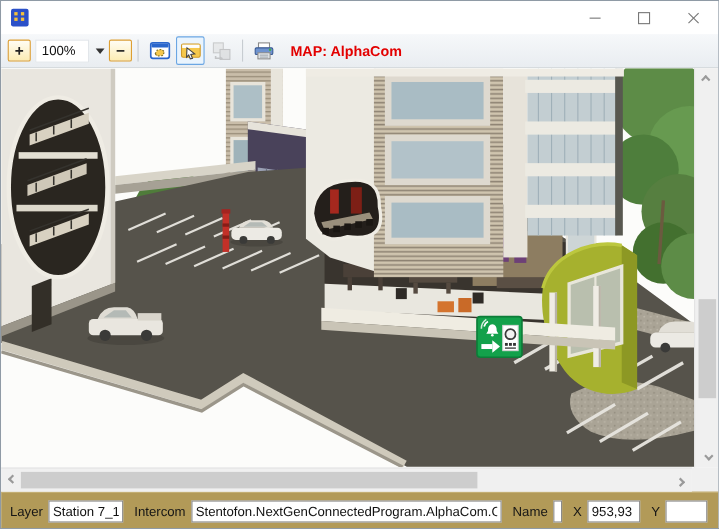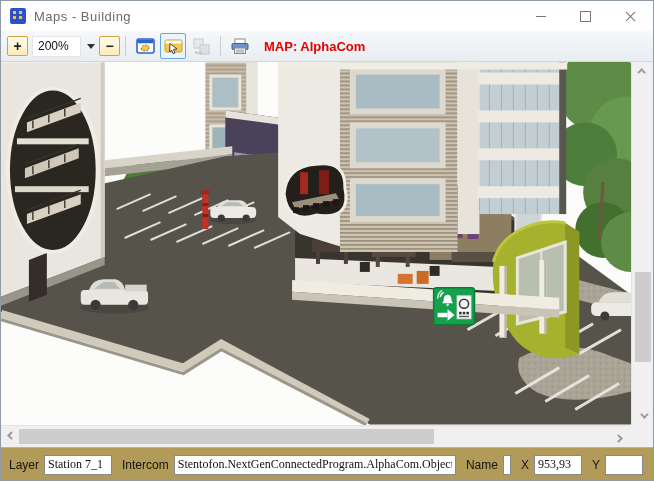--- a/index.html
+++ b/index.html
@@ -51,53 +51,52 @@
   .chev.down{transform:rotate(225deg) translateY(2px);}
   .chev.left{transform:rotate(-45deg) translateX(2px);}
   .chev.right{transform:rotate(135deg) translateX(2px);}
   .v-thumb{position:absolute;left:3px;right:2px;top:210px;height:90px;background:#cdcdcd;}
   .h-thumb{position:absolute;top:3px;bottom:3px;left:18px;width:415px;background:#cdcdcd;}
   
   .statusbar{flex:0 0 34px;background:#b29a58;display:flex;align-items:center;padding-left:8px;
              overflow:hidden;white-space:nowrap;border-top:1px solid #c8b37a;box-sizing:border-box;}
   .sb-label{font-size:12px;color:#151515;margin-right:5px;}
   .sb-input{height:18px;border:1px solid #8a8a8a;background:#fff;font-size:12px;color:#111;
-            padding:0 3px;margin-right:10px;font-family:Liberation Serif, serif;box-sizing:content-box;}
+            padding:0 3px;margin-right:10px;font-family:Liberation Sans, sans-serif;box-sizing:content-box;}
   .w-name{width:60px;} .w-datatype{width:346px;} .w-layer{width:4px;padding:0 1px;} .w-x{width:40px;} .w-y{width:30px;flex:0 0 auto;}
 </style>
 </head>
 <body>
 
 <div class="window">
 
   <div class="titlebar">
     <div class="app-icon">
       <i style="left:3px;top:3px"></i>
         <i style="left:9px;top:3px"></i>
       <i style="left:3px;top:8px"></i>
         <i style="left:9px;top:8px"></i>
     </div>
-    <span class="title-text">Maps - Building</span>
     <div class="caption-btns">
       <div class="cap-btn">
           <span class="glyph-min"></span>
         </div>
       <div class="cap-btn">
           <span class="glyph-max"></span>
         </div>
       <div class="cap-btn">
           <span class="glyph-close"></span>
         </div>
     </div>
   </div>
 
   <div class="toolbar">
     <div class="btn-pm">+</div>
     <div class="combo">
-      <span class="combo-value">200%</span>
+      <span class="combo-value">100%</span>
       <span class="combo-arrow"></span>
     </div>
     <div class="btn-pm">−</div>
     <div class="tb-sep"></div>
 
     <div class="tool-btn">
       <svg width="19" height="19" viewBox="0 0 19 19">
         <rect x="1" y="2" width="17" height="14" rx="2" fill="#fff" stroke="#2a66cc" stroke-width="1.6"></rect>
         <rect x="1.8" y="2.8" width="15.4" height="3.4" rx="1" fill="#2a66cc"></rect>
         <polygon points="5,12 7,8.5 11,8 13.5,10 12,13.5 7,14" fill="#f5c84c" stroke="#7a6a20" stroke-width="1" stroke-dasharray="1.6 1.4"></polygon>

